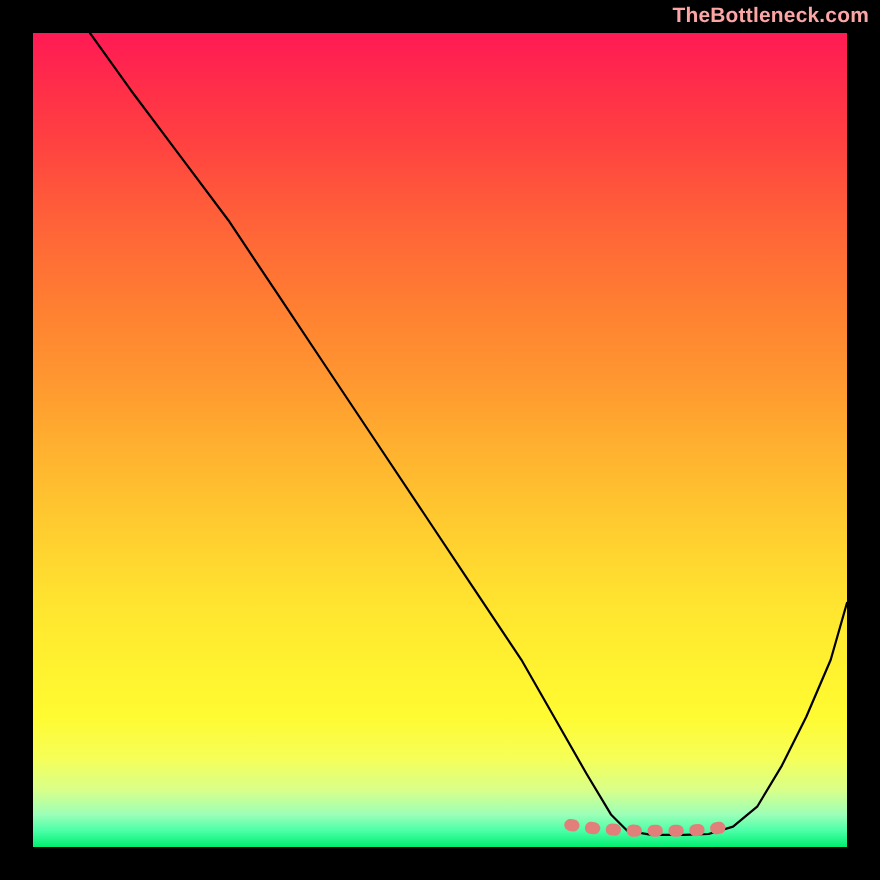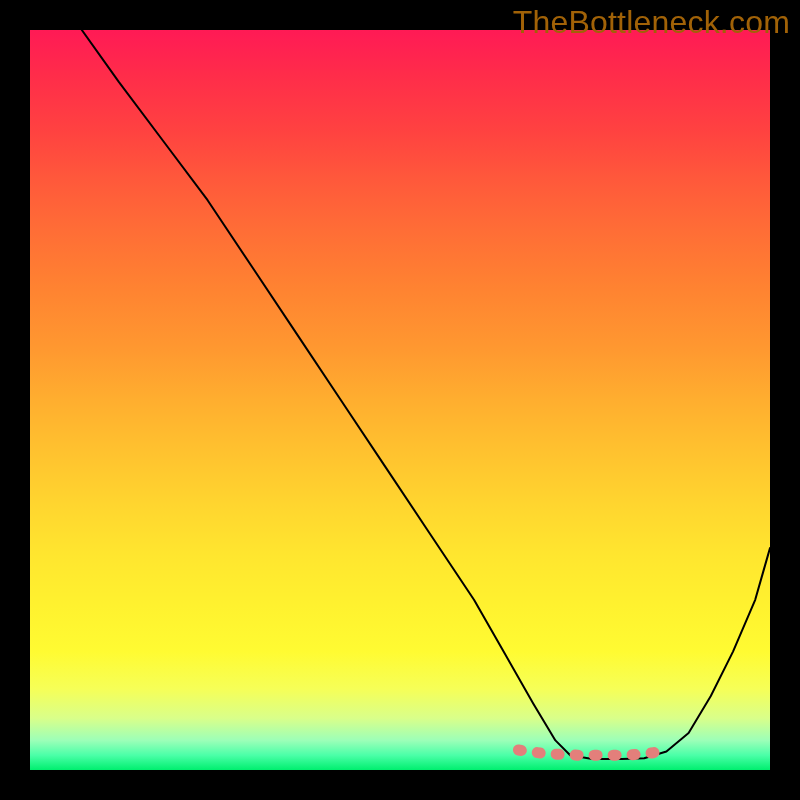--- a/index.html
+++ b/index.html
@@ -13,24 +13,24 @@
   .frame {
     position: relative;
     width: 800px;
     height: 800px;
     background: #000;
   }
   .watermark {
     position: absolute;
     top: 4px;
     right: 10px;
-    color: #a16207;
+    color: #fca5a5;
     font-family: Arial, Helvetica, sans-serif;
-    font-size: 32px;
-    font-weight: 400;
+    font-size: 19px;
+    font-weight: 700;
     letter-spacing: 0.2px;
     z-index: 10;
     user-select: none;
   }
   .plot-area {
     position: absolute;
     left: 30px;
     top: 30px;
     width: 740px;
     height: 740px;

